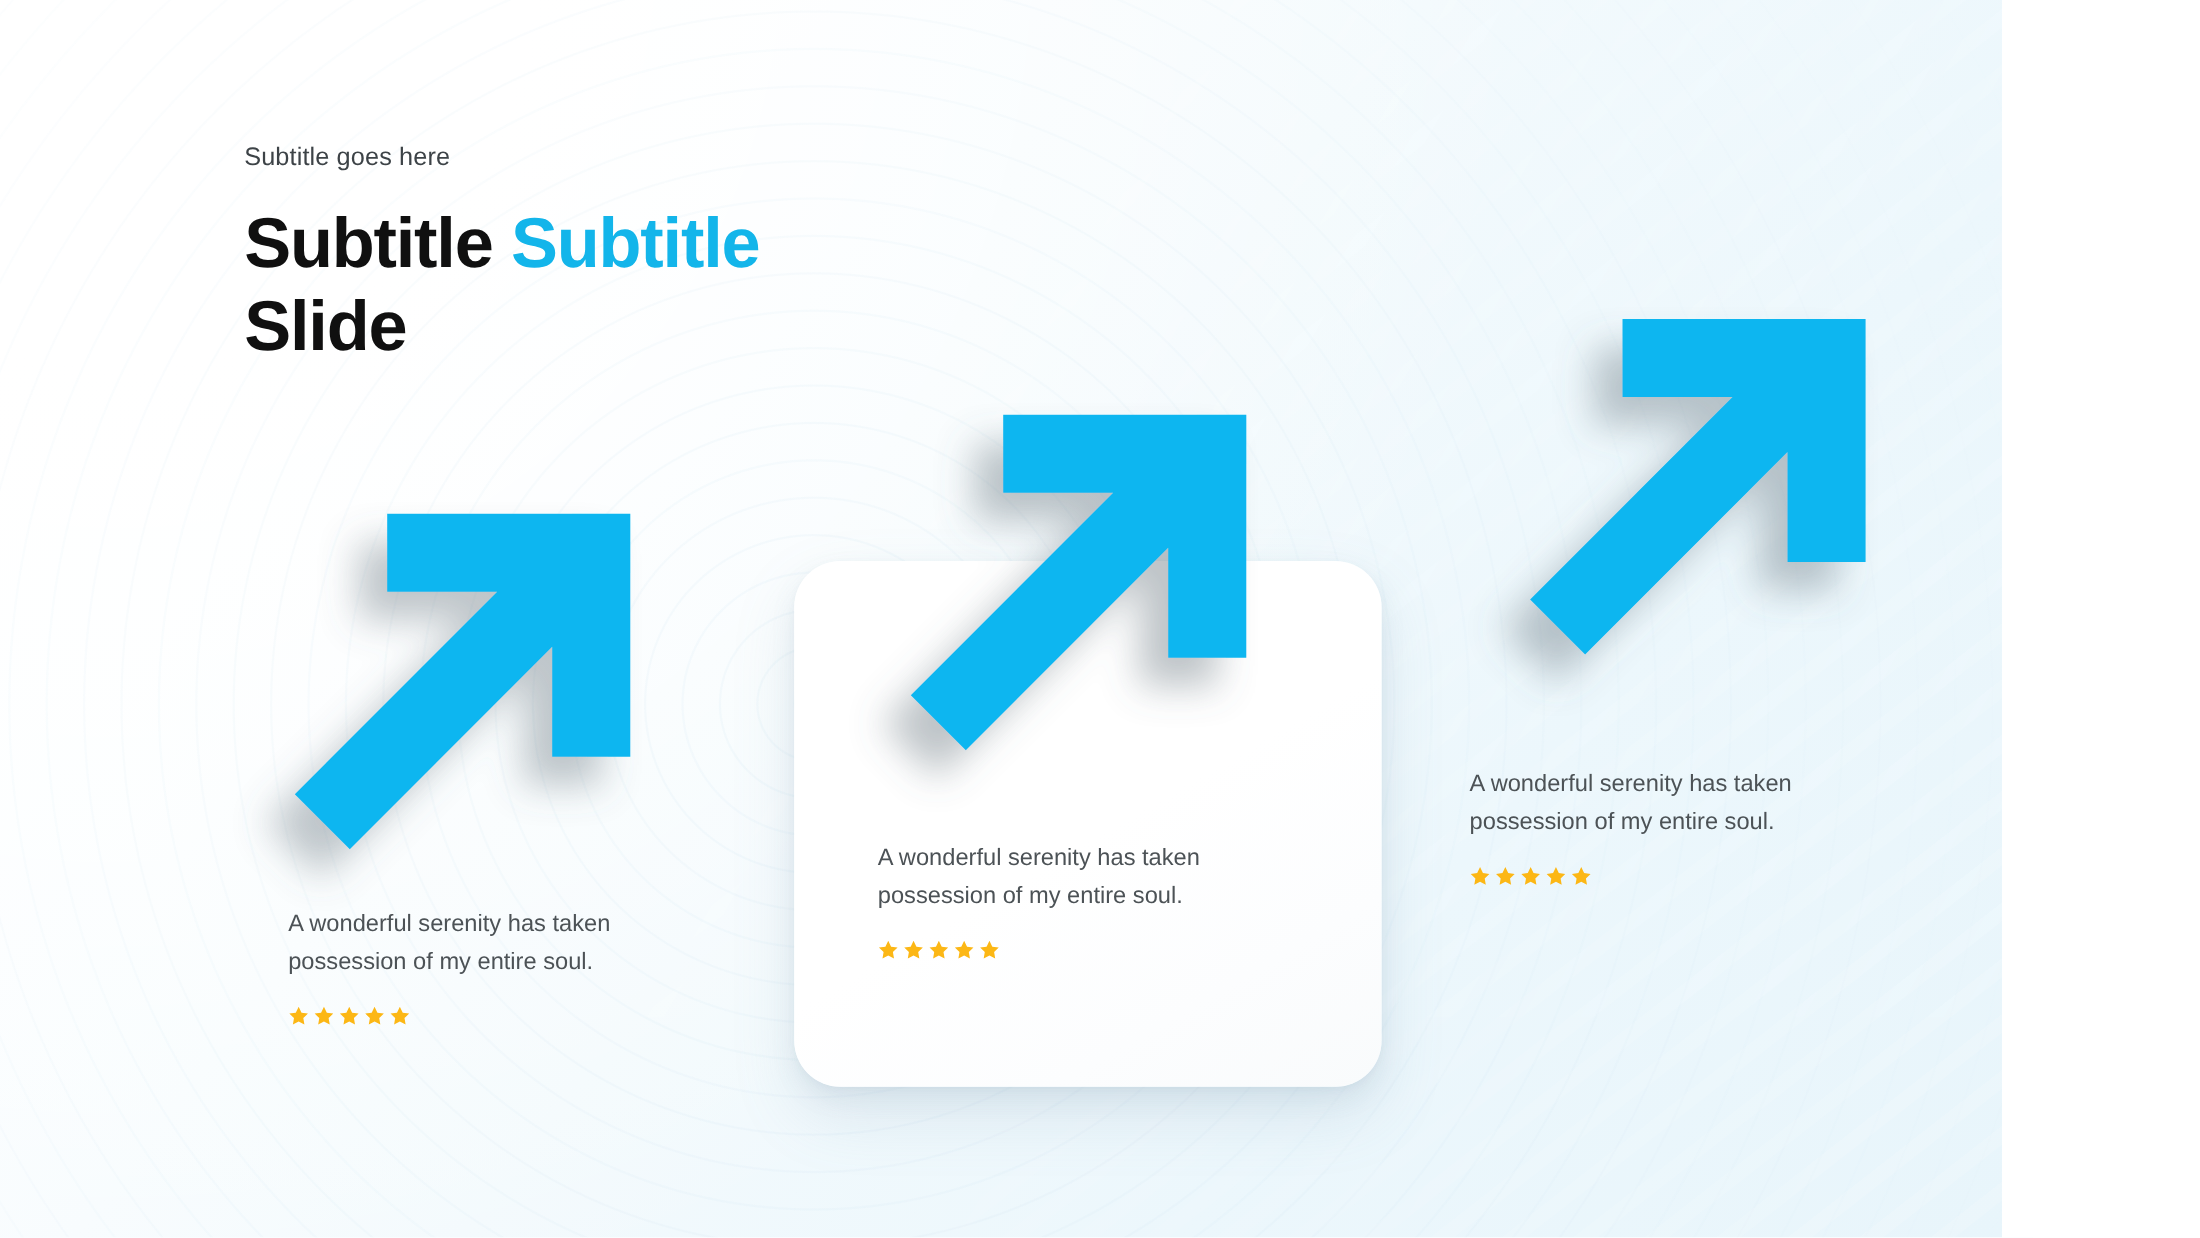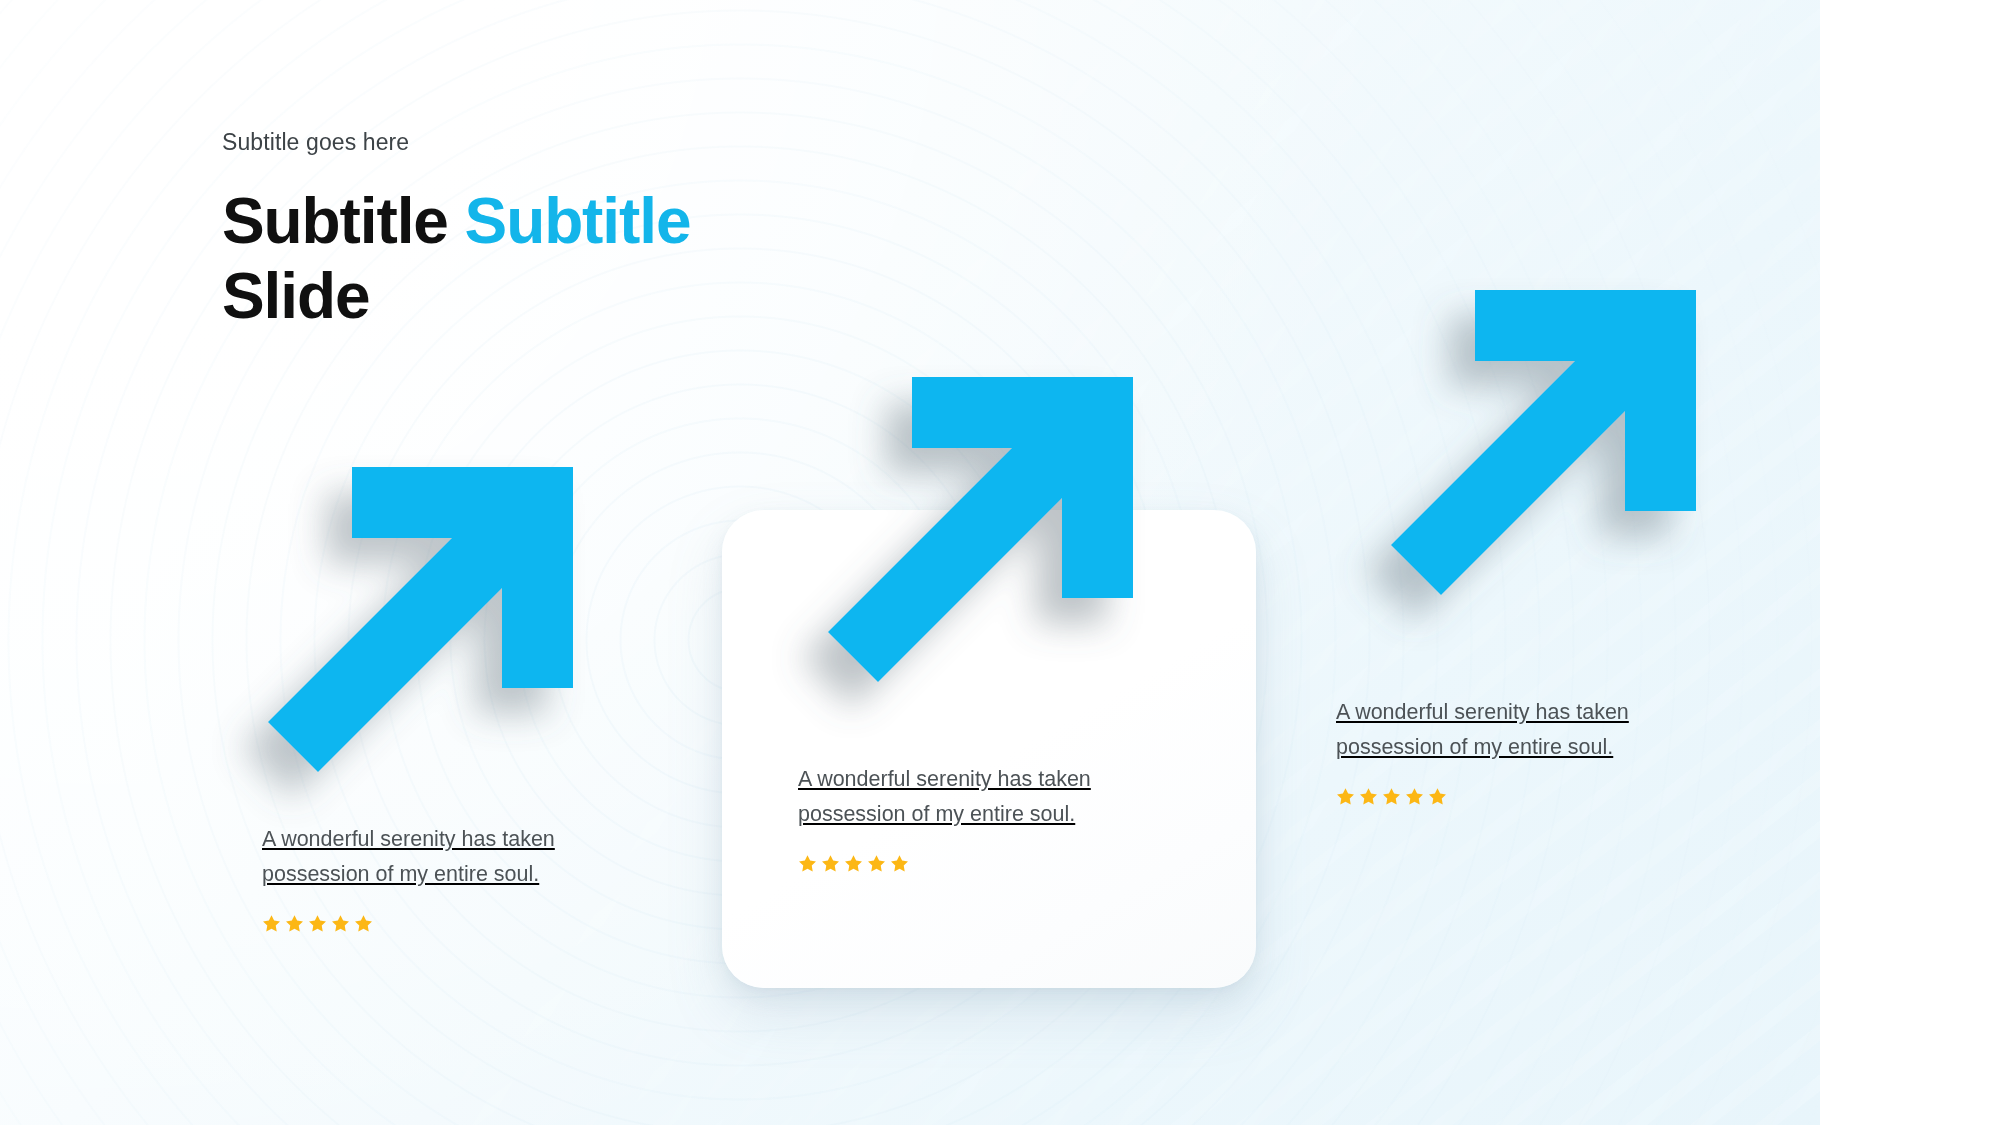--- a/index.html
+++ b/index.html
@@ -112,21 +112,21 @@
     border-radius: 42px;
     background:
       linear-gradient(150deg, #ffffff 0%, #ffffff 52%, #fcfdfe 78%, #f9fbfc 100%);
     box-shadow:
       0 26px 56px rgba(120,150,170,.17),
       0 10px 22px rgba(120,150,170,.10),
       0 2px 6px rgba(120,150,170,.06);
   }
 
   
-  .block { position: absolute; text-decoration: underline; }
+  .block { position: absolute; }
   .block .quote {
     margin: 0;
     font-size: 21.5px;
     line-height: 1.62;
     color: #4c5256;
     font-weight: 400;
   }
   .stars {
     margin-top: 22px;
     display: flex;

